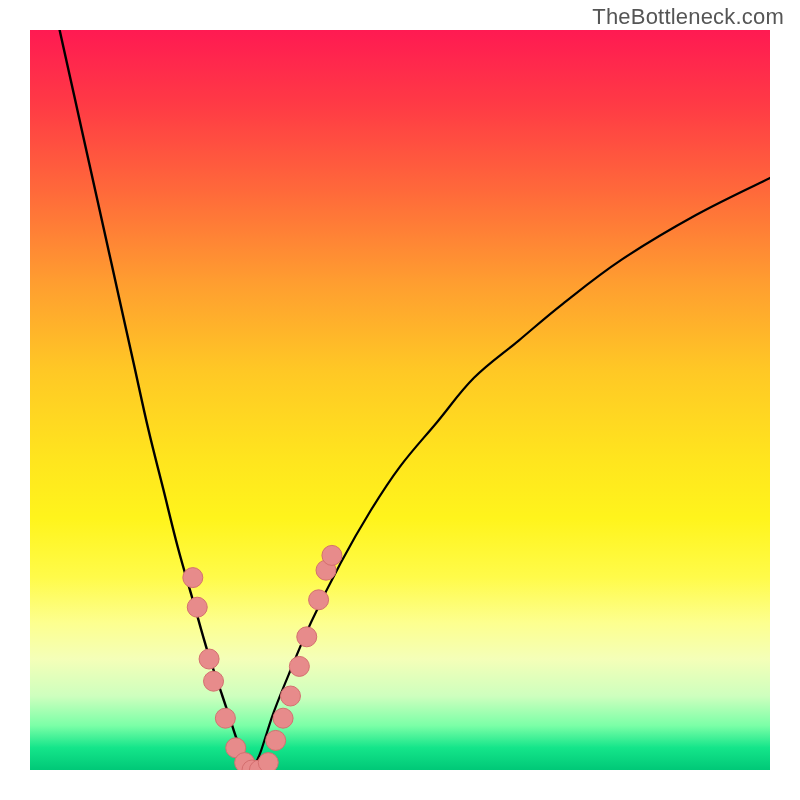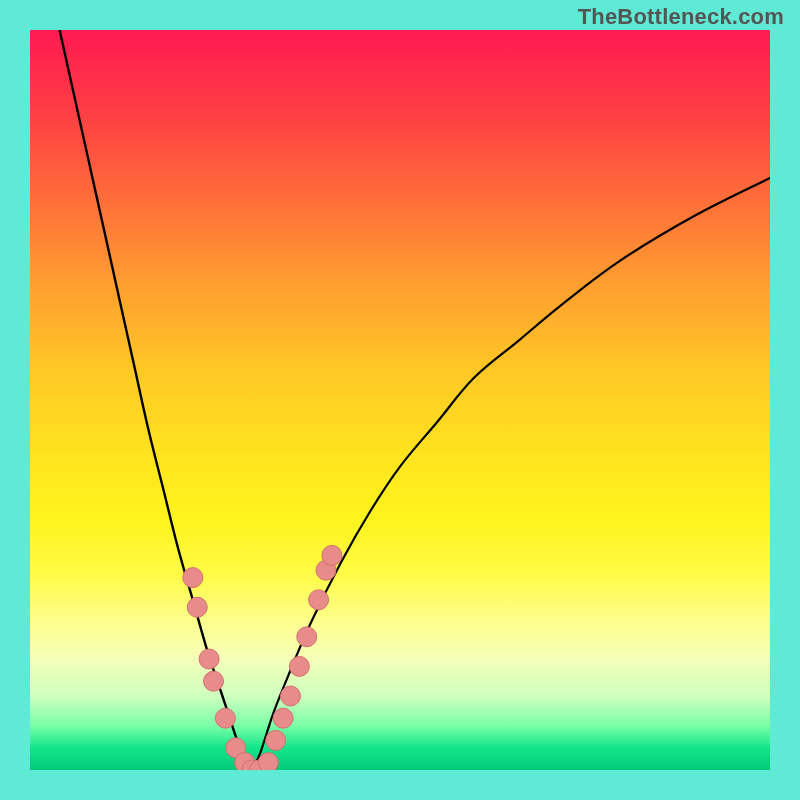--- a/index.html
+++ b/index.html
@@ -7,22 +7,21 @@
     padding: 0;
     width: 800px;
     height: 800px;
     overflow: hidden;
     background: #000;
     font-family: Arial, Helvetica, sans-serif;
   }
   .frame {
     position: absolute;
     inset: 0;
-    background: #5eead4;
-    font-weight: bold;
+    background: #ffffff;
   }
   .plot {
     position: absolute;
     left: 30px;
     top: 30px;
     width: 740px;
     height: 740px;
     overflow: hidden;
   }
   .gradient {

